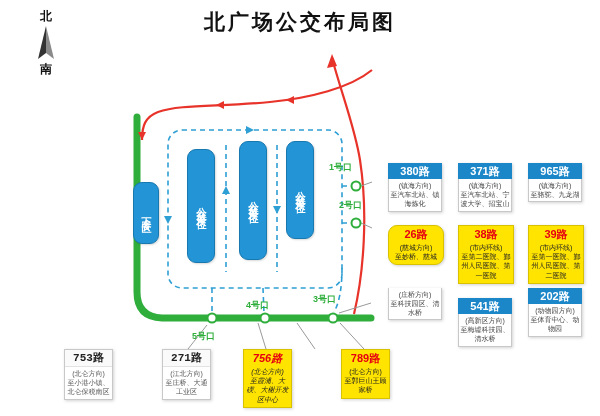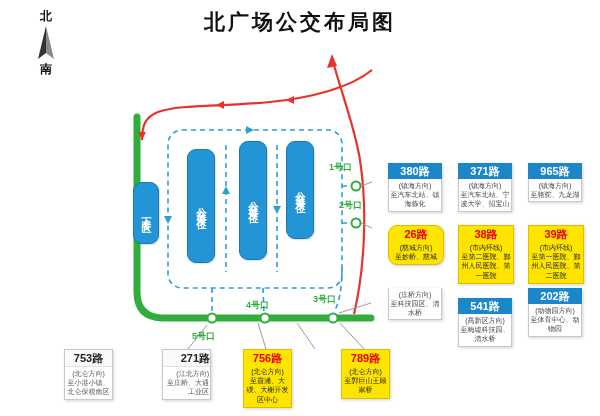--- a/index.html
+++ b/index.html
@@ -10,21 +10,21 @@
   .bay{position:absolute;background:#2395d6;border:1px solid #1878b0;border-radius:9px;display:flex;align-items:center;justify-content:center;color:#fff;box-shadow:1px 1px 2px rgba(0,0,0,.15);}
   .vtext{writing-mode:vertical-rl;text-orientation:upright;font-size:10px;letter-spacing:3px;font-weight:bold;}
   .gate-label{position:absolute;color:#2fae3c;font-weight:bold;font-size:9px;white-space:nowrap;}
   .card{position:absolute;box-shadow:1px 1px 3px rgba(0,0,0,.18);font-size:7px;line-height:1.3;text-align:center;background:#fff;}
   .rcard{width:54px;margin-left:15px;}
   .bcard{width:47px;}
   .card-hd{font-weight:bold;font-size:11px;padding:1px 0;}
   .blue-card .card-hd{background:#1b87c9;color:#fff;}
   .blue-card .card-bd{background:#fff;border:1px solid #c8c8c8;border-top:none;color:#444;padding:2px 1px;}
   .white-card{border:1px solid #c8c8c8;}
-  .white-card .card-hd{background:#fafafa;color:#222;border-bottom:1px solid #e2e2e2;}
+  .white-card .card-hd{background:#fafafa;color:#222;border-bottom:1px solid #e2e2e2;font-family:Liberation Mono, monospace;}
   .white-card .card-bd{background:#fff;color:#555;padding:2px 1px;}
   .yellow-card{background:#ffe400;border:1px solid #d8c200;}
   .yellow-card .card-hd{color:#e60012;background:transparent;}
   .yellow-card .card-bd{color:#222;padding:1px 1px 3px;}
 </style>
 </head>
 <body>
 
 <div class="canvas">
 
@@ -166,29 +166,29 @@
     </div>
   </div>
 
   <div class="card bcard white-card" style="left:64px;top:349px;">
     <div class="card-hd">753路</div>
     <div class="card-bd">
       <div>(北仑方向)</div>
       <div>至小港小镇、北仑保税南区</div>
     </div>
   </div>
-  <div class="card bcard white-card" style="left:162px;top:349px;text-align:right;">
+  <div class="card bcard white-card" style="left:162px;top:349px;">
     <div class="card-hd">271路</div>
     <div class="card-bd">
       <div>(江北方向)</div>
       <div>至庄桥、大通工业区</div>
     </div>
   </div>
 
-  <div class="card bcard yellow-card" style="left:243px;top:349px;">
+  <div class="card bcard yellow-card" style="left:243px;top:349px;font-style:italic;">
     <div class="card-hd">756路</div>
     <div class="card-bd">
       <div>(北仑方向)</div>
       <div>至霞浦、大碶、大榭开发区中心</div>
     </div>
   </div>
   <div class="card bcard yellow-card" style="left:341px;top:349px;">
     <div class="card-hd">789路</div>
     <div class="card-bd">
       <div>(北仑方向)</div>

